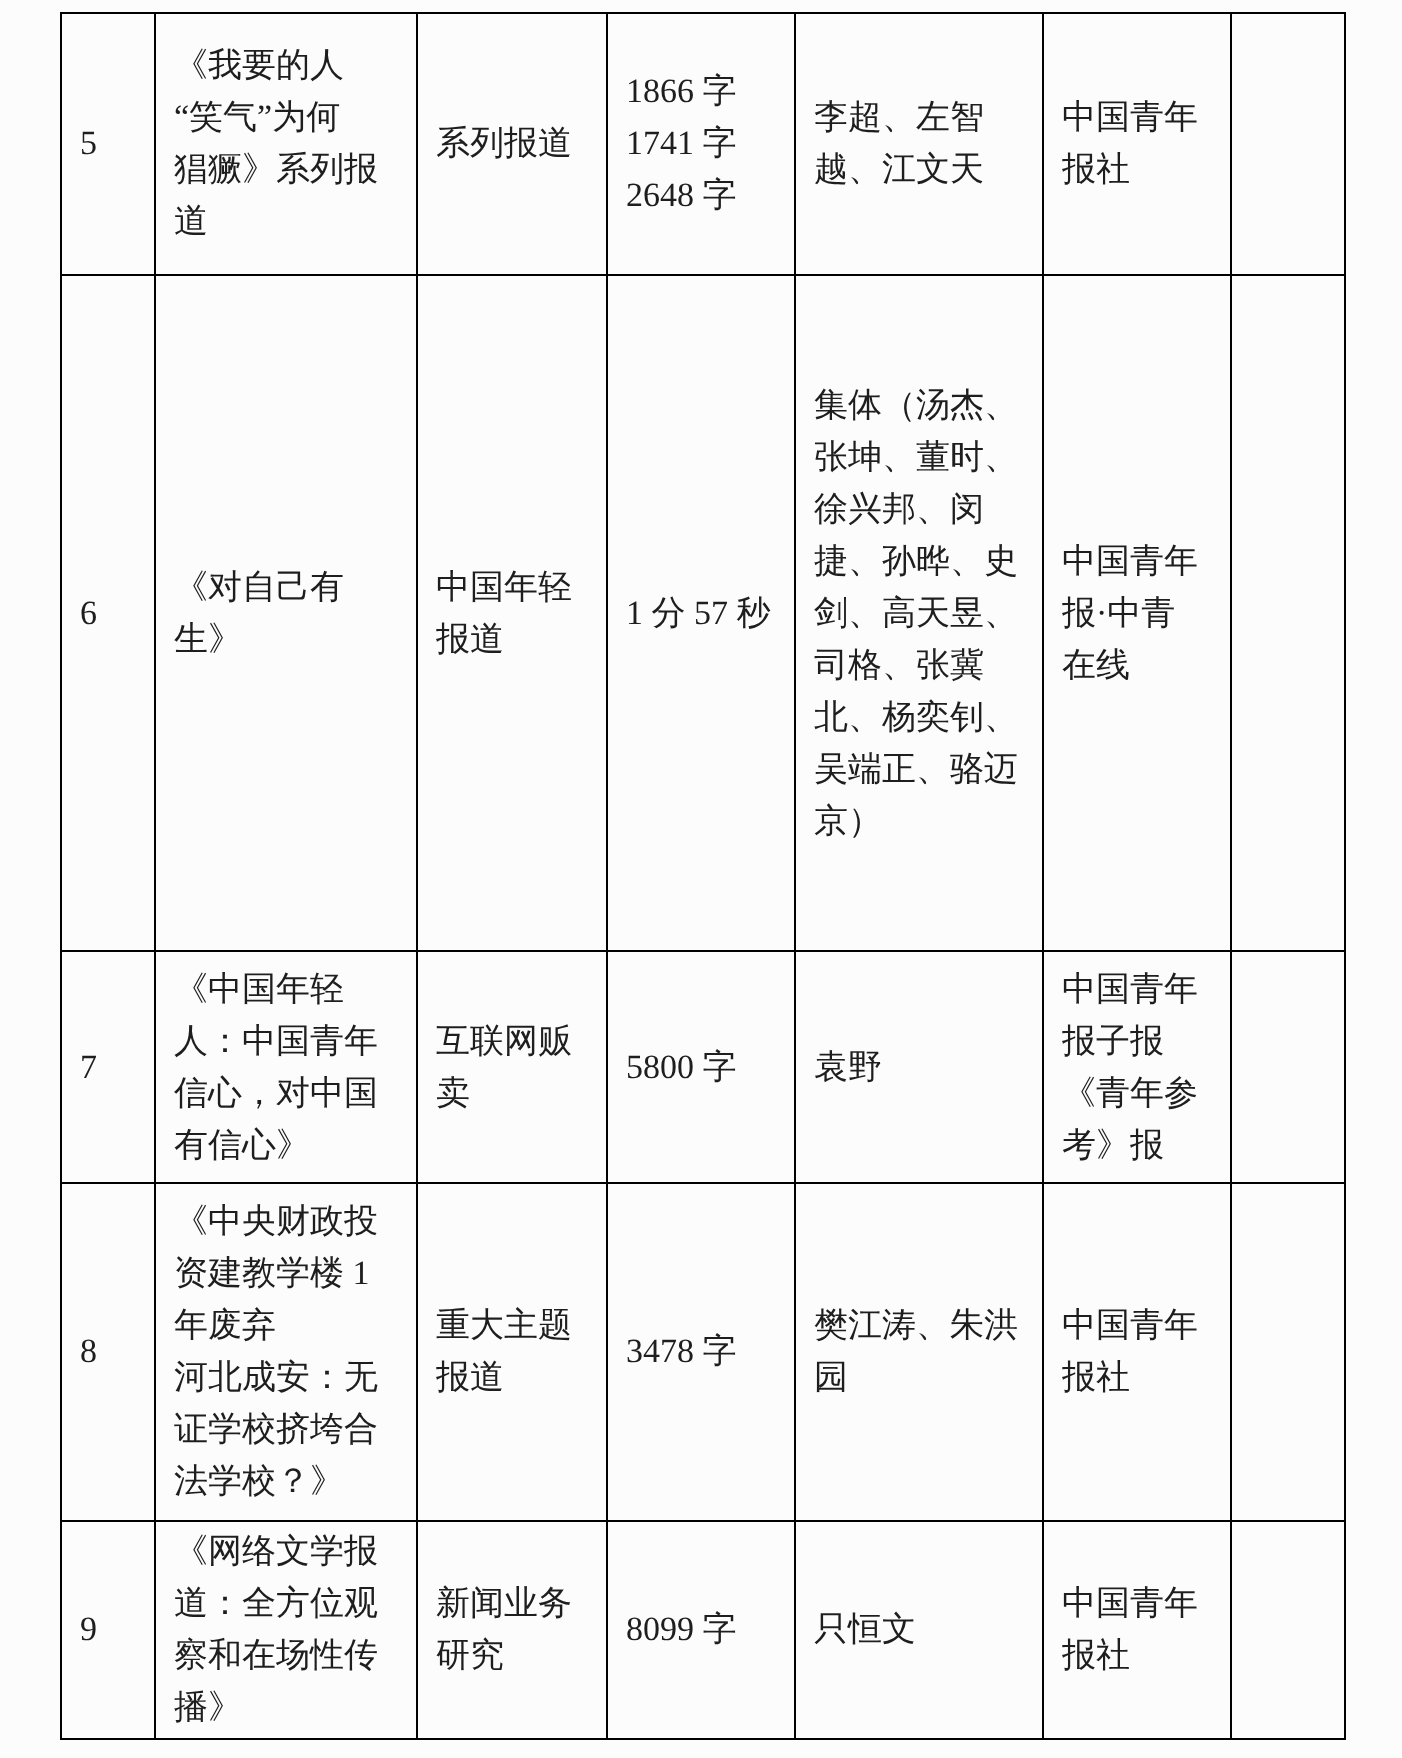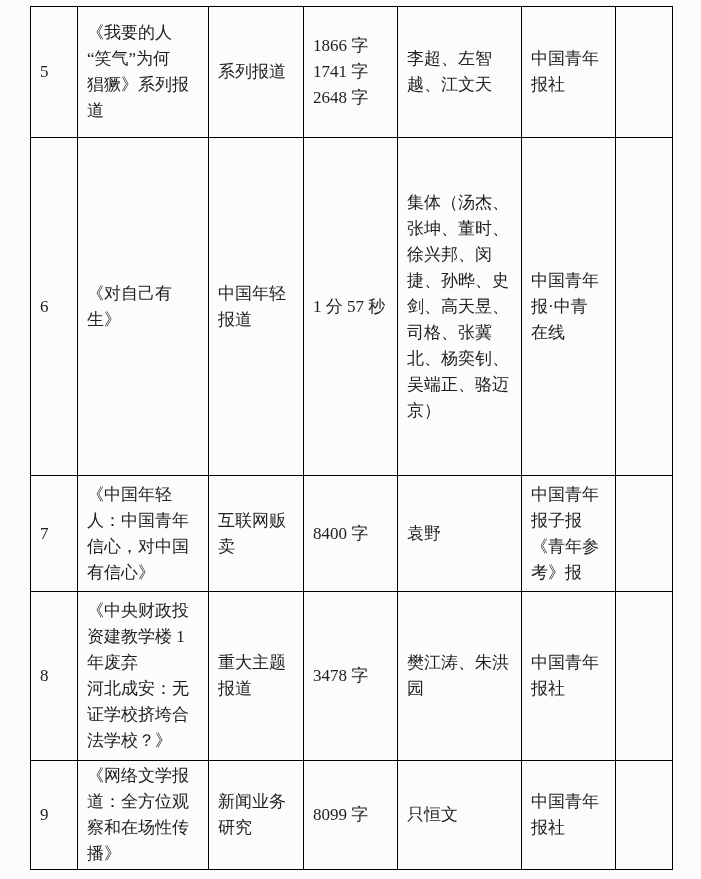--- a/index.html
+++ b/index.html
@@ -86,21 +86,21 @@
 在线</td>
       <td></td>
     </tr>
     <tr style="height:116px">
       <td class="col-number">7</td>
       <td>《中国年轻
 人：中国青年
 信心，对中国
 有信心》</td>
       <td>互联网贩卖</td>
-      <td>8400 字</td>
+      <td>5800 字</td>
       <td>袁野</td>
       <td>中国青年
 报子报
 《青年参
 考》报</td>
       <td></td>
     </tr>
     <tr style="height:169px">
       <td class="col-number">8</td>
       <td>《中央财政投

